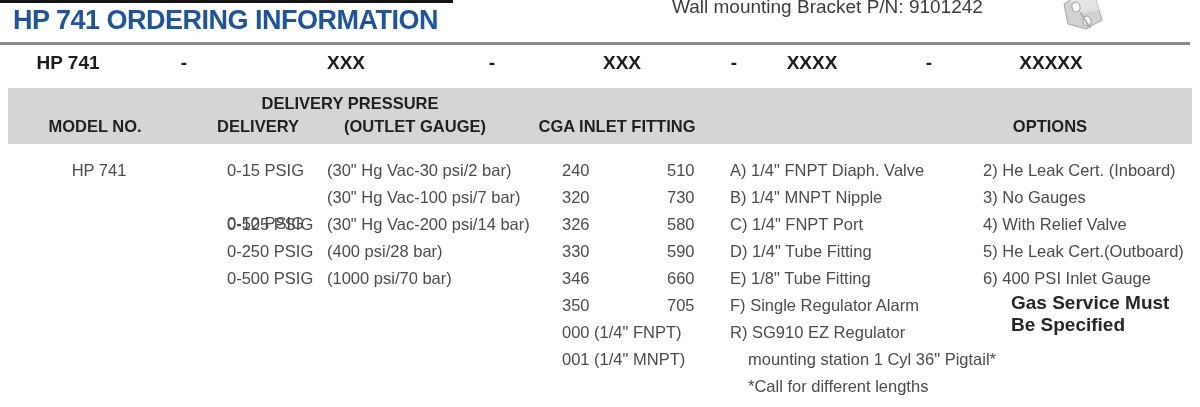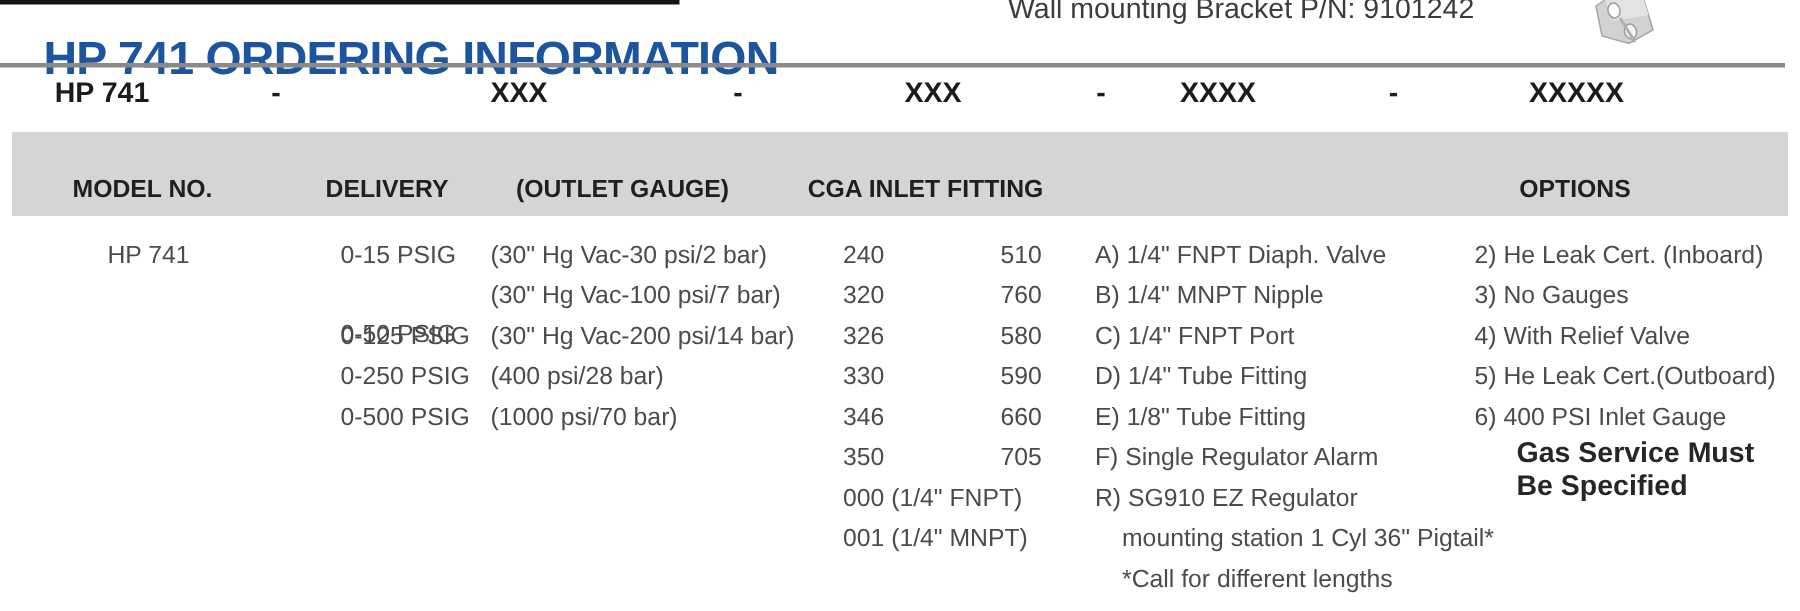--- a/index.html
+++ b/index.html
@@ -7,22 +7,22 @@
     position:relative;
     width:1200px;height:407px;
     background:#ffffff;
     overflow:hidden;
     font-family:"Liberation Sans", sans-serif;
   }
   .top-strip{
     position:absolute;left:0;top:0;width:453px;height:3px;background:#141414;
   }
   .title{
-    position:absolute;left:13px;top:5px;margin:16px;
-    font-size:31px;font-weight:800;letter-spacing:-0.5px;
+    position:absolute;left:13px;top:5px;margin:0;
+    font-size:27px;font-weight:800;letter-spacing:-0.5px;
     color:#1c549d;white-space:nowrap;
   }
   .bracket-note{
     position:absolute;left:672px;top:-4px;
     font-size:19px;color:#3c3c3c;white-space:nowrap;
   }
   .bracket-icon{position:absolute;left:1056px;top:0;}
   .title-rule{
     position:absolute;left:0;top:42px;width:1190px;height:3px;background:#8a8a8a;
   }
@@ -76,20 +76,21 @@
     <span class="fmt" style="left:346px">XXX</span>
     <span class="fmt" style="left:492px">-</span>
     <span class="fmt" style="left:622px">XXX</span>
     <span class="fmt" style="left:734px">-</span>
     <span class="fmt" style="left:812px">XXXX</span>
     <span class="fmt" style="left:929px">-</span>
     <span class="fmt" style="left:1051px">XXXXX</span>
   </div>
 
   <div class="header-bar">
+    <span class="hlabel hl-row1" style="left:342px">DELIVERY PRESSURE</span>
     <span class="hlabel hl-row2" style="left:87px">MODEL NO.</span>
     <span class="hlabel hl-row2" style="left:250px">DELIVERY</span>
     <span class="hlabel hl-row2" style="left:609px">CGA INLET FITTING</span>
     <span class="hlabel hl-row2" style="left:407px">(OUTLET GAUGE)</span>
     <span class="hlabel hl-row2" style="left:1042px">OPTIONS</span>
   </div>
 
   <div id="table-body">
       <span class="cell center" style="left: 99px; top: 157px;">HP 741</span>
       <span class="cell" style="left: 227px; top: 157px;">0-15 PSIG</span>
@@ -98,21 +99,21 @@
       <span class="cell" style="left: 327px; top: 184px;">(30" Hg Vac-100 psi/7 bar)</span>
       <span class="cell" style="left: 227px; top: 211px;">0-125 PSIG</span>
       <span class="cell" style="left: 327px; top: 211px;">(30" Hg Vac-200 psi/14 bar)</span>
       <span class="cell" style="left: 227px; top: 238px;">0-250 PSIG</span>
       <span class="cell" style="left: 327px; top: 238px;">(400 psi/28 bar)</span>
       <span class="cell" style="left: 227px; top: 265px;">0-500 PSIG</span>
       <span class="cell" style="left: 327px; top: 265px;">(1000 psi/70 bar)</span>
       <span class="cell" style="left: 562px; top: 157px; text-align: right;">240</span>
       <span class="cell" style="left: 667px; top: 157px;">510</span>
       <span class="cell" style="left: 562px; top: 184px;">320</span>
-      <span class="cell" style="left: 667px; top: 184px;">760</span>
+      <span class="cell" style="left: 667px; top: 184px;">730</span>
       <span class="cell" style="left: 562px; top: 211px;">326</span>
       <span class="cell" style="left: 667px; top: 211px;">580</span>
       <span class="cell" style="left: 562px; top: 238px;">330</span>
       <span class="cell" style="left: 667px; top: 238px;">590</span>
       <span class="cell" style="left: 562px; top: 265px;">346</span>
       <span class="cell" style="left: 667px; top: 265px;">660</span>
       <span class="cell" style="left: 562px; top: 292px;">350</span>
       <span class="cell" style="left: 667px; top: 292px;">705</span>
       <span class="cell" style="left: 562px; top: 319px;">000 (1/4" FNPT)</span>
       <span class="cell" style="left: 562px; top: 346px;">001 (1/4" MNPT)</span>

